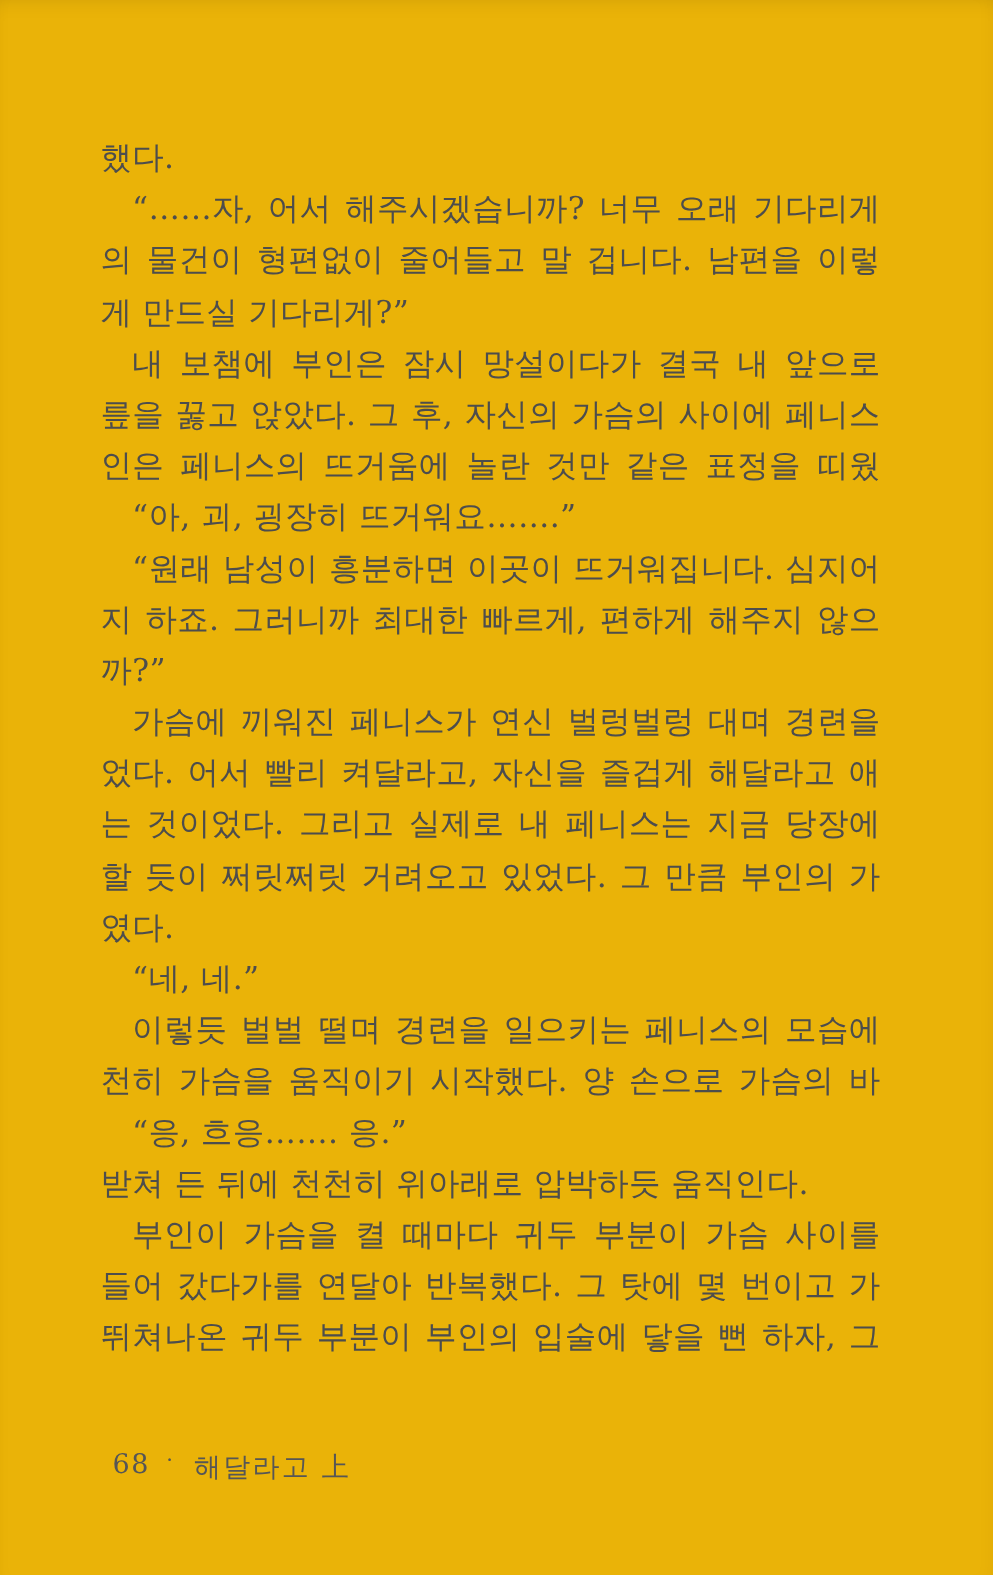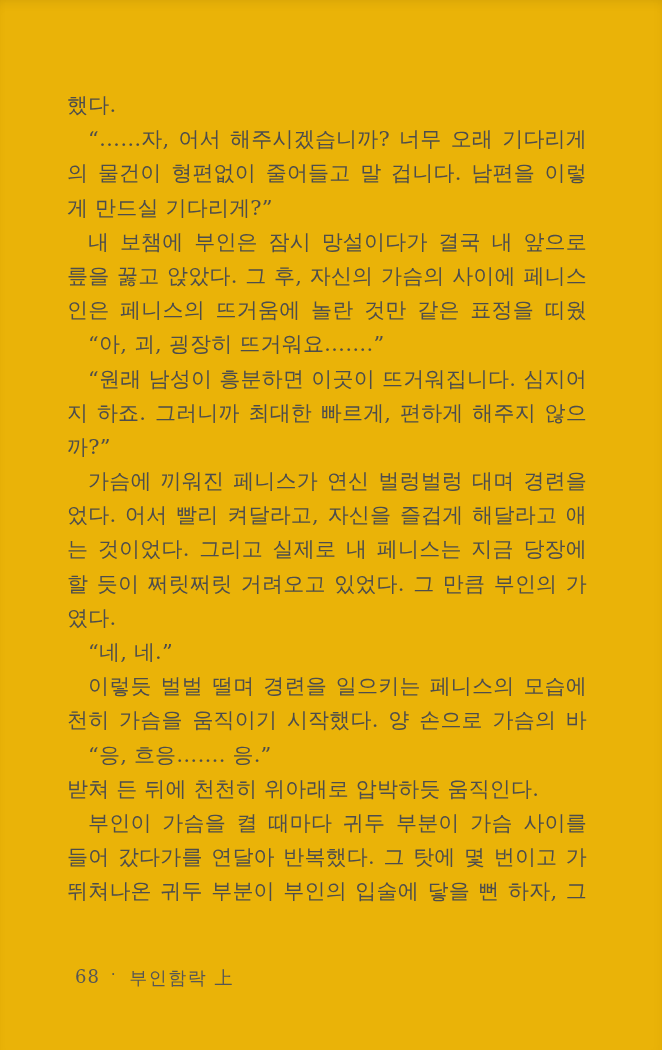--- a/index.html
+++ b/index.html
@@ -92,16 +92,16 @@
       <div class="line last indent">“응, 흐응……. 응.”</div>
       <div class="line last">받쳐 든 뒤에 천천히 위아래로 압박하듯 움직인다.</div>
       <div class="line indent">부인이 가슴을 켤 때마다 귀두 부분이 가슴 사이를 나왔다가</div>
       <div class="line">들어 갔다가를 연달아 반복했다. 그 탓에 몇 번이고 가슴 밖으로</div>
       <div class="line">뛰쳐나온 귀두 부분이 부인의 입술에 닿을 뻔 하자, 그녀는 부끄</div>
     </main>
 
   <footer class="footer">
     <span class="pagenum">68</span>
     <span class="sep">·</span>
-    <span class="title">부인함락 上</span>
+    <span class="title">해달라고 上</span>
   </footer>
 
 </div>
 
 </body></html>

